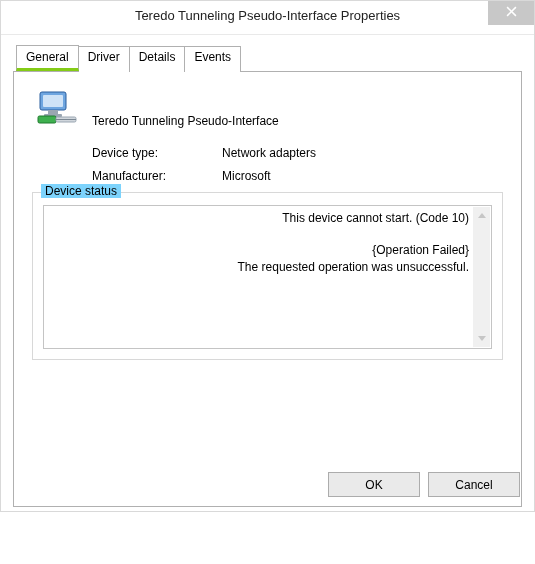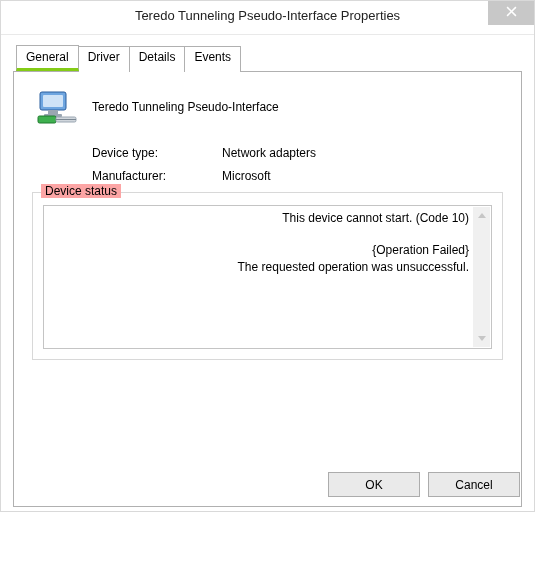--- a/index.html
+++ b/index.html
@@ -72,21 +72,21 @@
   .tab.inactive { z-index: 1; }
   .panel {
     border: 1px solid #b0b0b0;
     background: #fff;
     height: 436px;
     padding: 14px 16px;
     position: relative;
   }
   .devrow {
     display: flex;
-    align-items: center;
+    align-items: flex-end;
     margin-bottom: 18px;
     margin-left: 6px;
   }
   .devicon { width: 42px; height: 42px; margin-right: 14px; position: relative; }
   .devname { font-size: 12px; }
   .props {
     margin-left: 62px;
   }
   .prow {
     display: flex;
@@ -97,21 +97,21 @@
   .fieldset {
     border: 1px solid #d8d8d8;
     margin: 0 2px;
     padding: 0;
     position: relative;
     height: 168px;
   }
   .legend {
     position: absolute;
     top: -9px; left: 8px;
-    background: #fca5a5;
+    background: #7dd3fc;
     padding: 0 4px;
     font-size: 12px;
   }
   .statusbox {
     position: absolute;
     left: 10px; right: 10px; top: 12px; bottom: 10px;
     border: 1px solid #c4c4c4;
     background: #fff;
     padding: 4px 6px;
     font-size: 12px;

